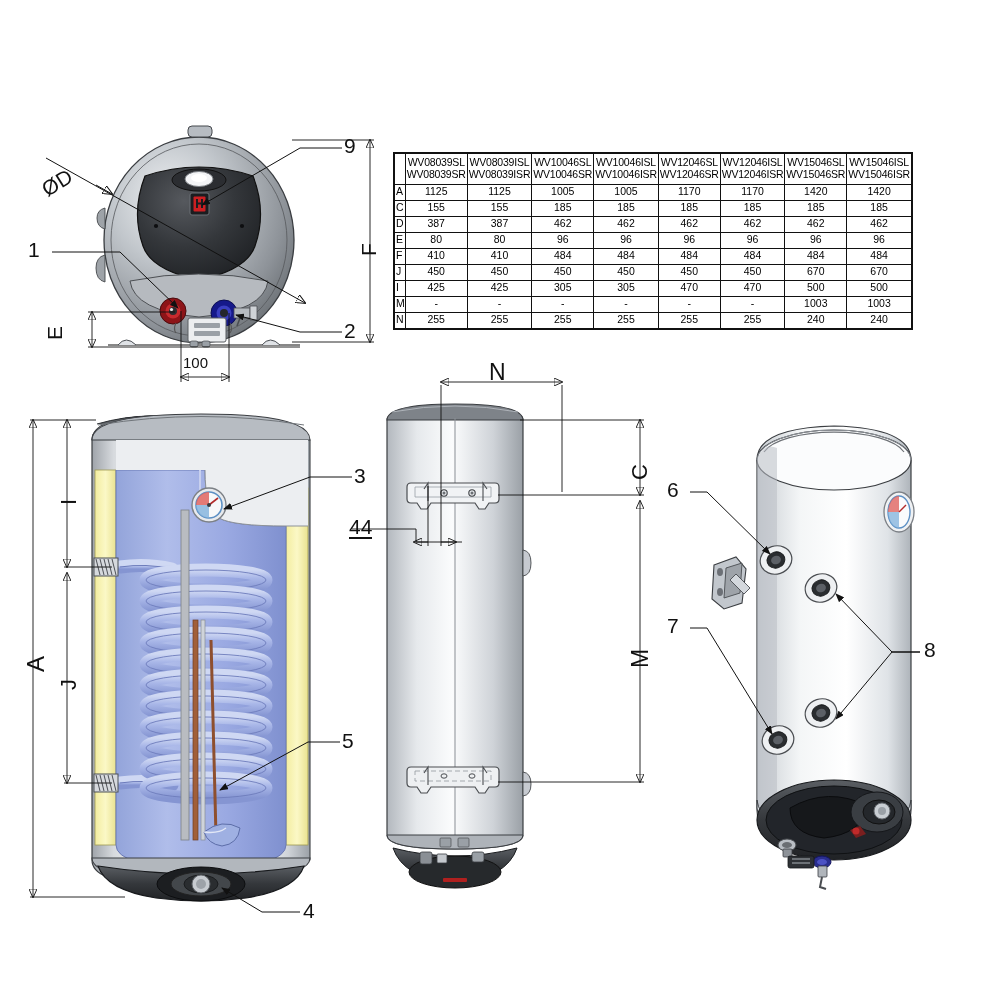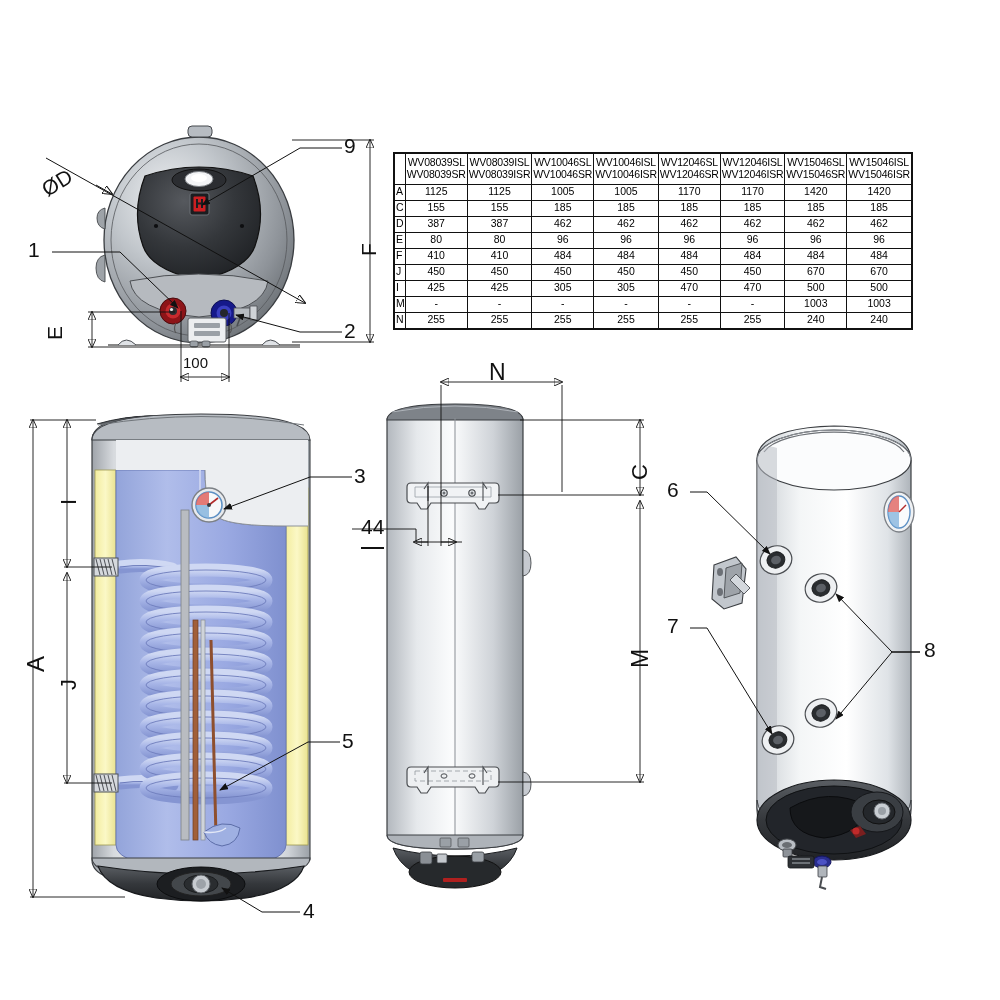--- a/index.html
+++ b/index.html
@@ -19,21 +19,21 @@
   .spec-table tbody td.rowlab{
       text-align:left;padding-left:1px;width:13px;font-size:10.5px;}
   .spec-table tbody td{height:13px;}
   .spec-table thead th{border-top:2px solid #111;}
   .spec-table{border:2px solid #111;}
 
   
   .lbl{position:absolute;font-size:21px;color:#111;line-height:1;white-space:nowrap;}
   .rot90{transform:rotate(-90deg);transform-origin:left top;}
   .rot-neg{transform:rotate(-32deg);transform-origin:left top;}
-  .u{border-bottom:2px solid #111;padding-bottom:10px;margin-left:12px;}
+  .u{border-bottom:2px solid #111;padding-bottom:0;}
 </style>
 </head>
 <body>
 
 <div class="stage">
 
 <svg viewBox="0 0 1000 1000">
   <defs>
 
     <linearGradient id="shellH" x1="0" y1="0" x2="1" y2="0">

